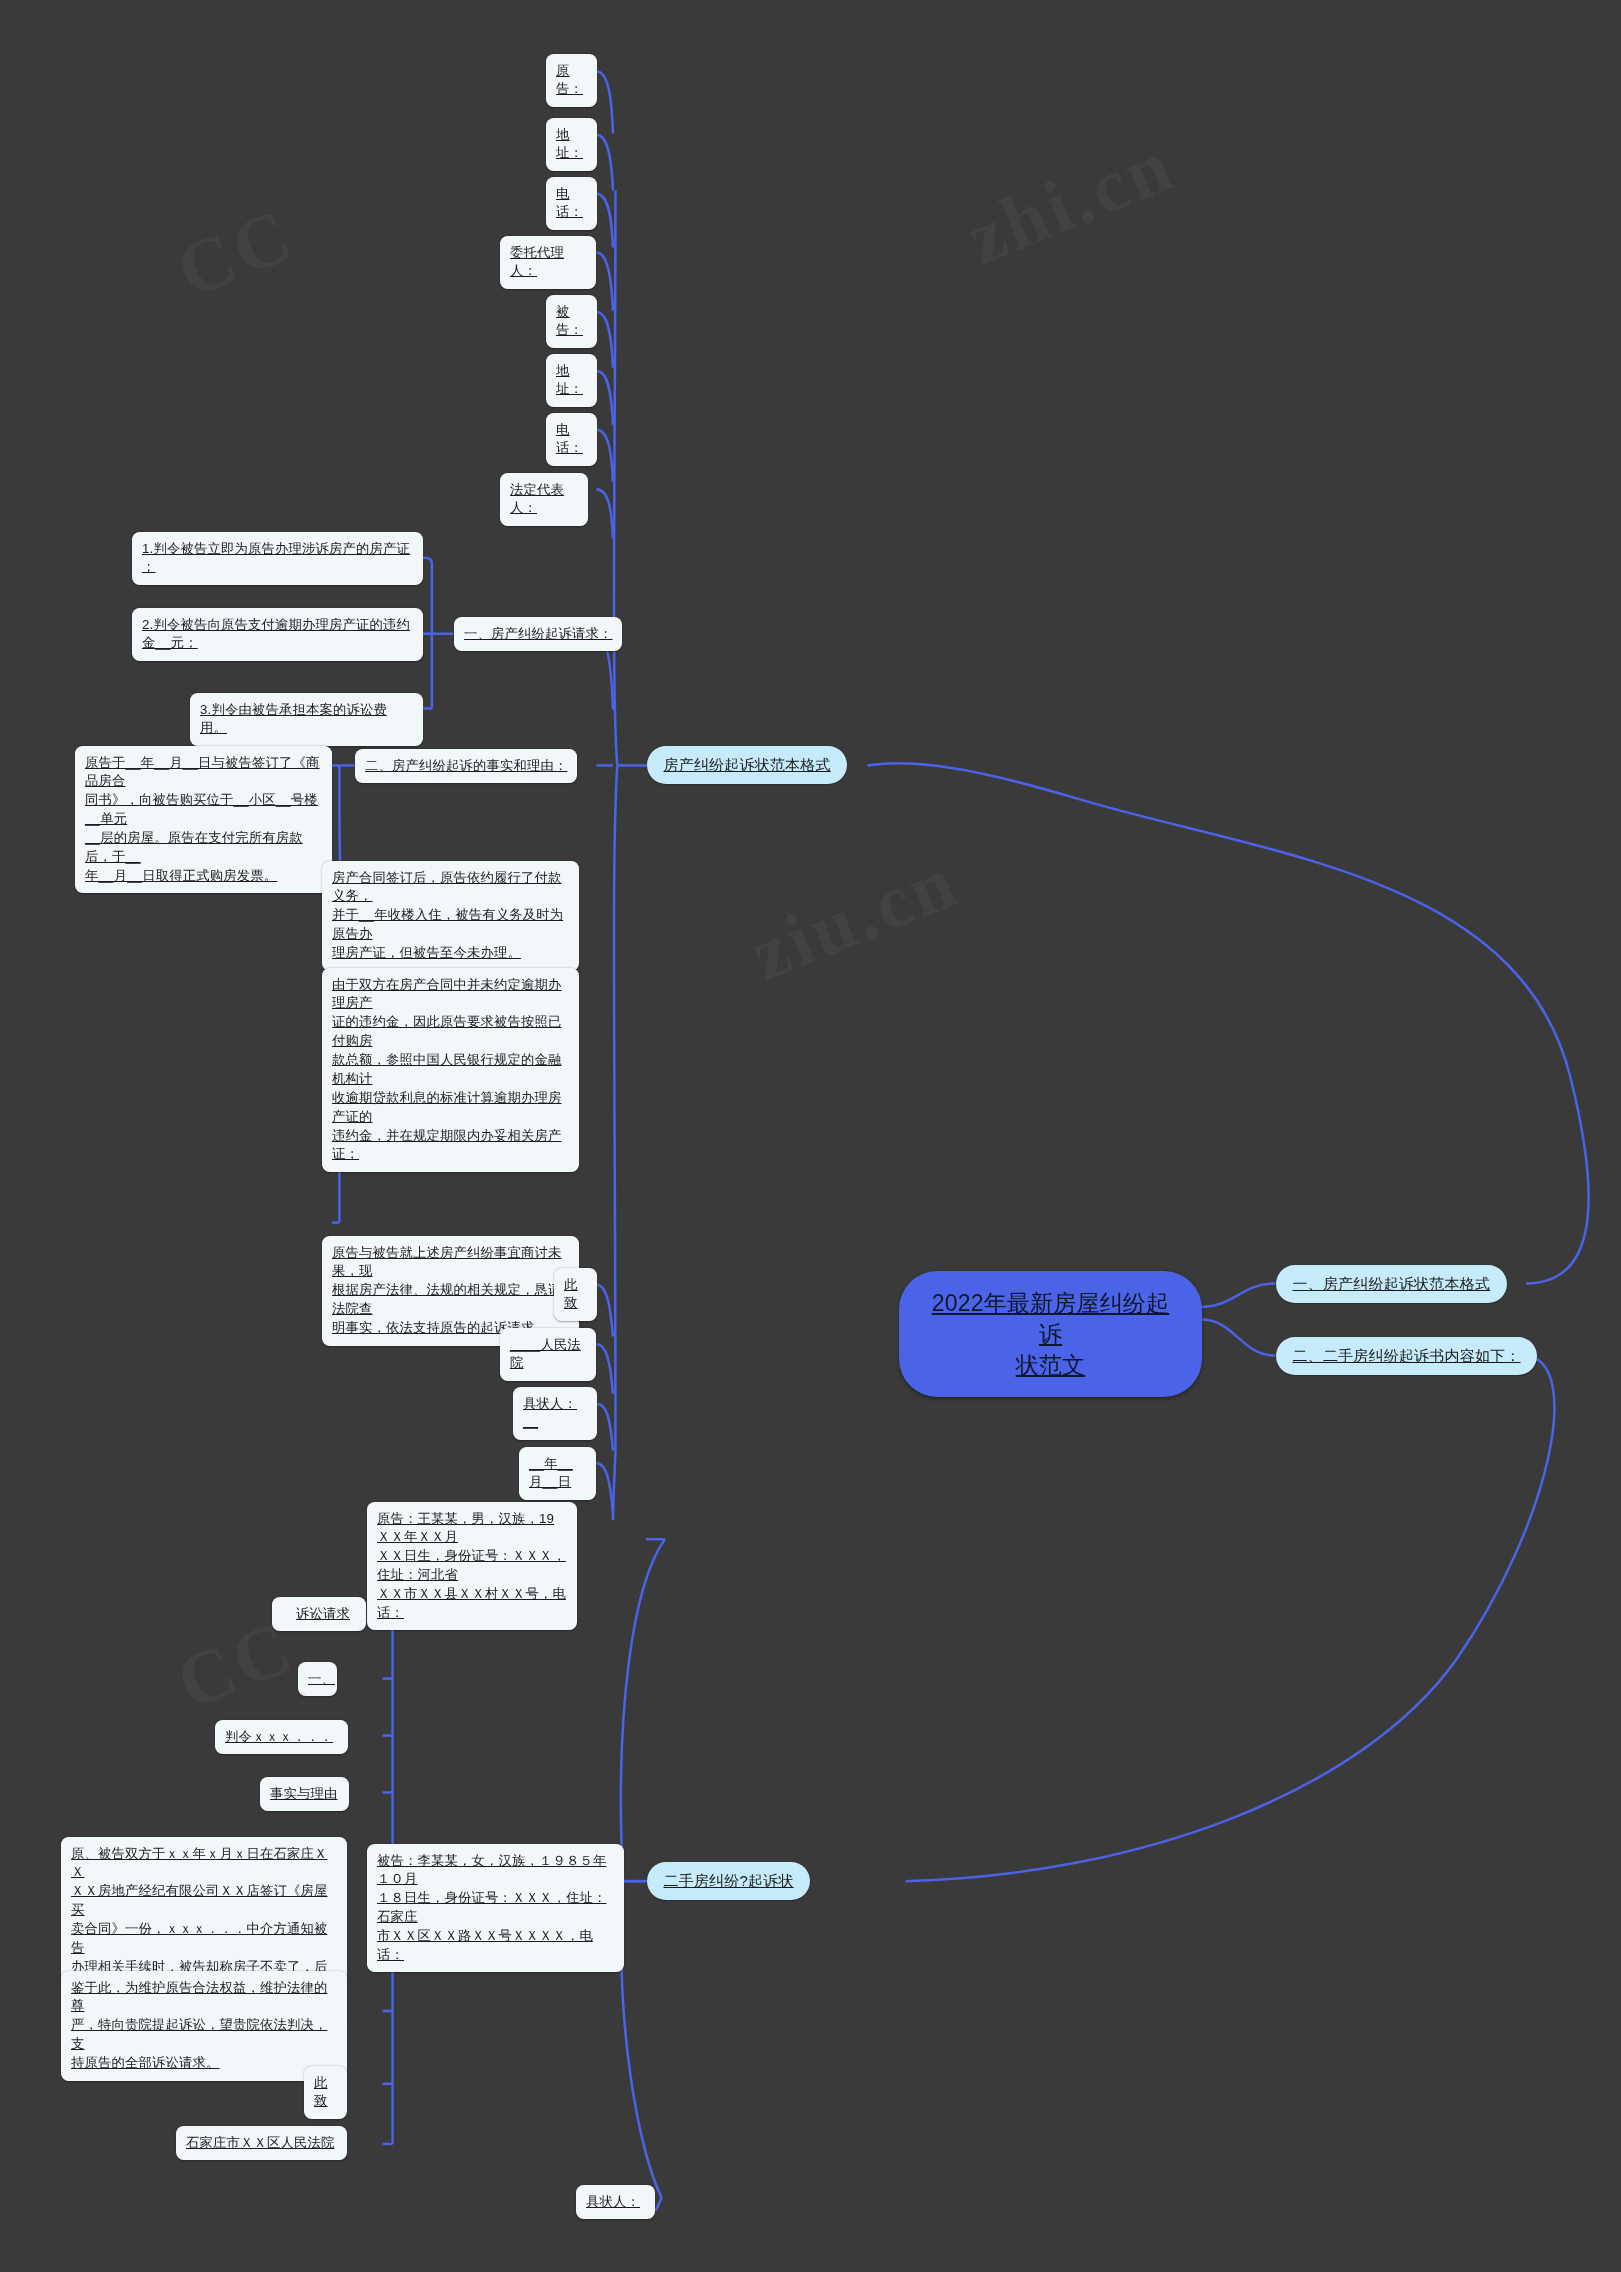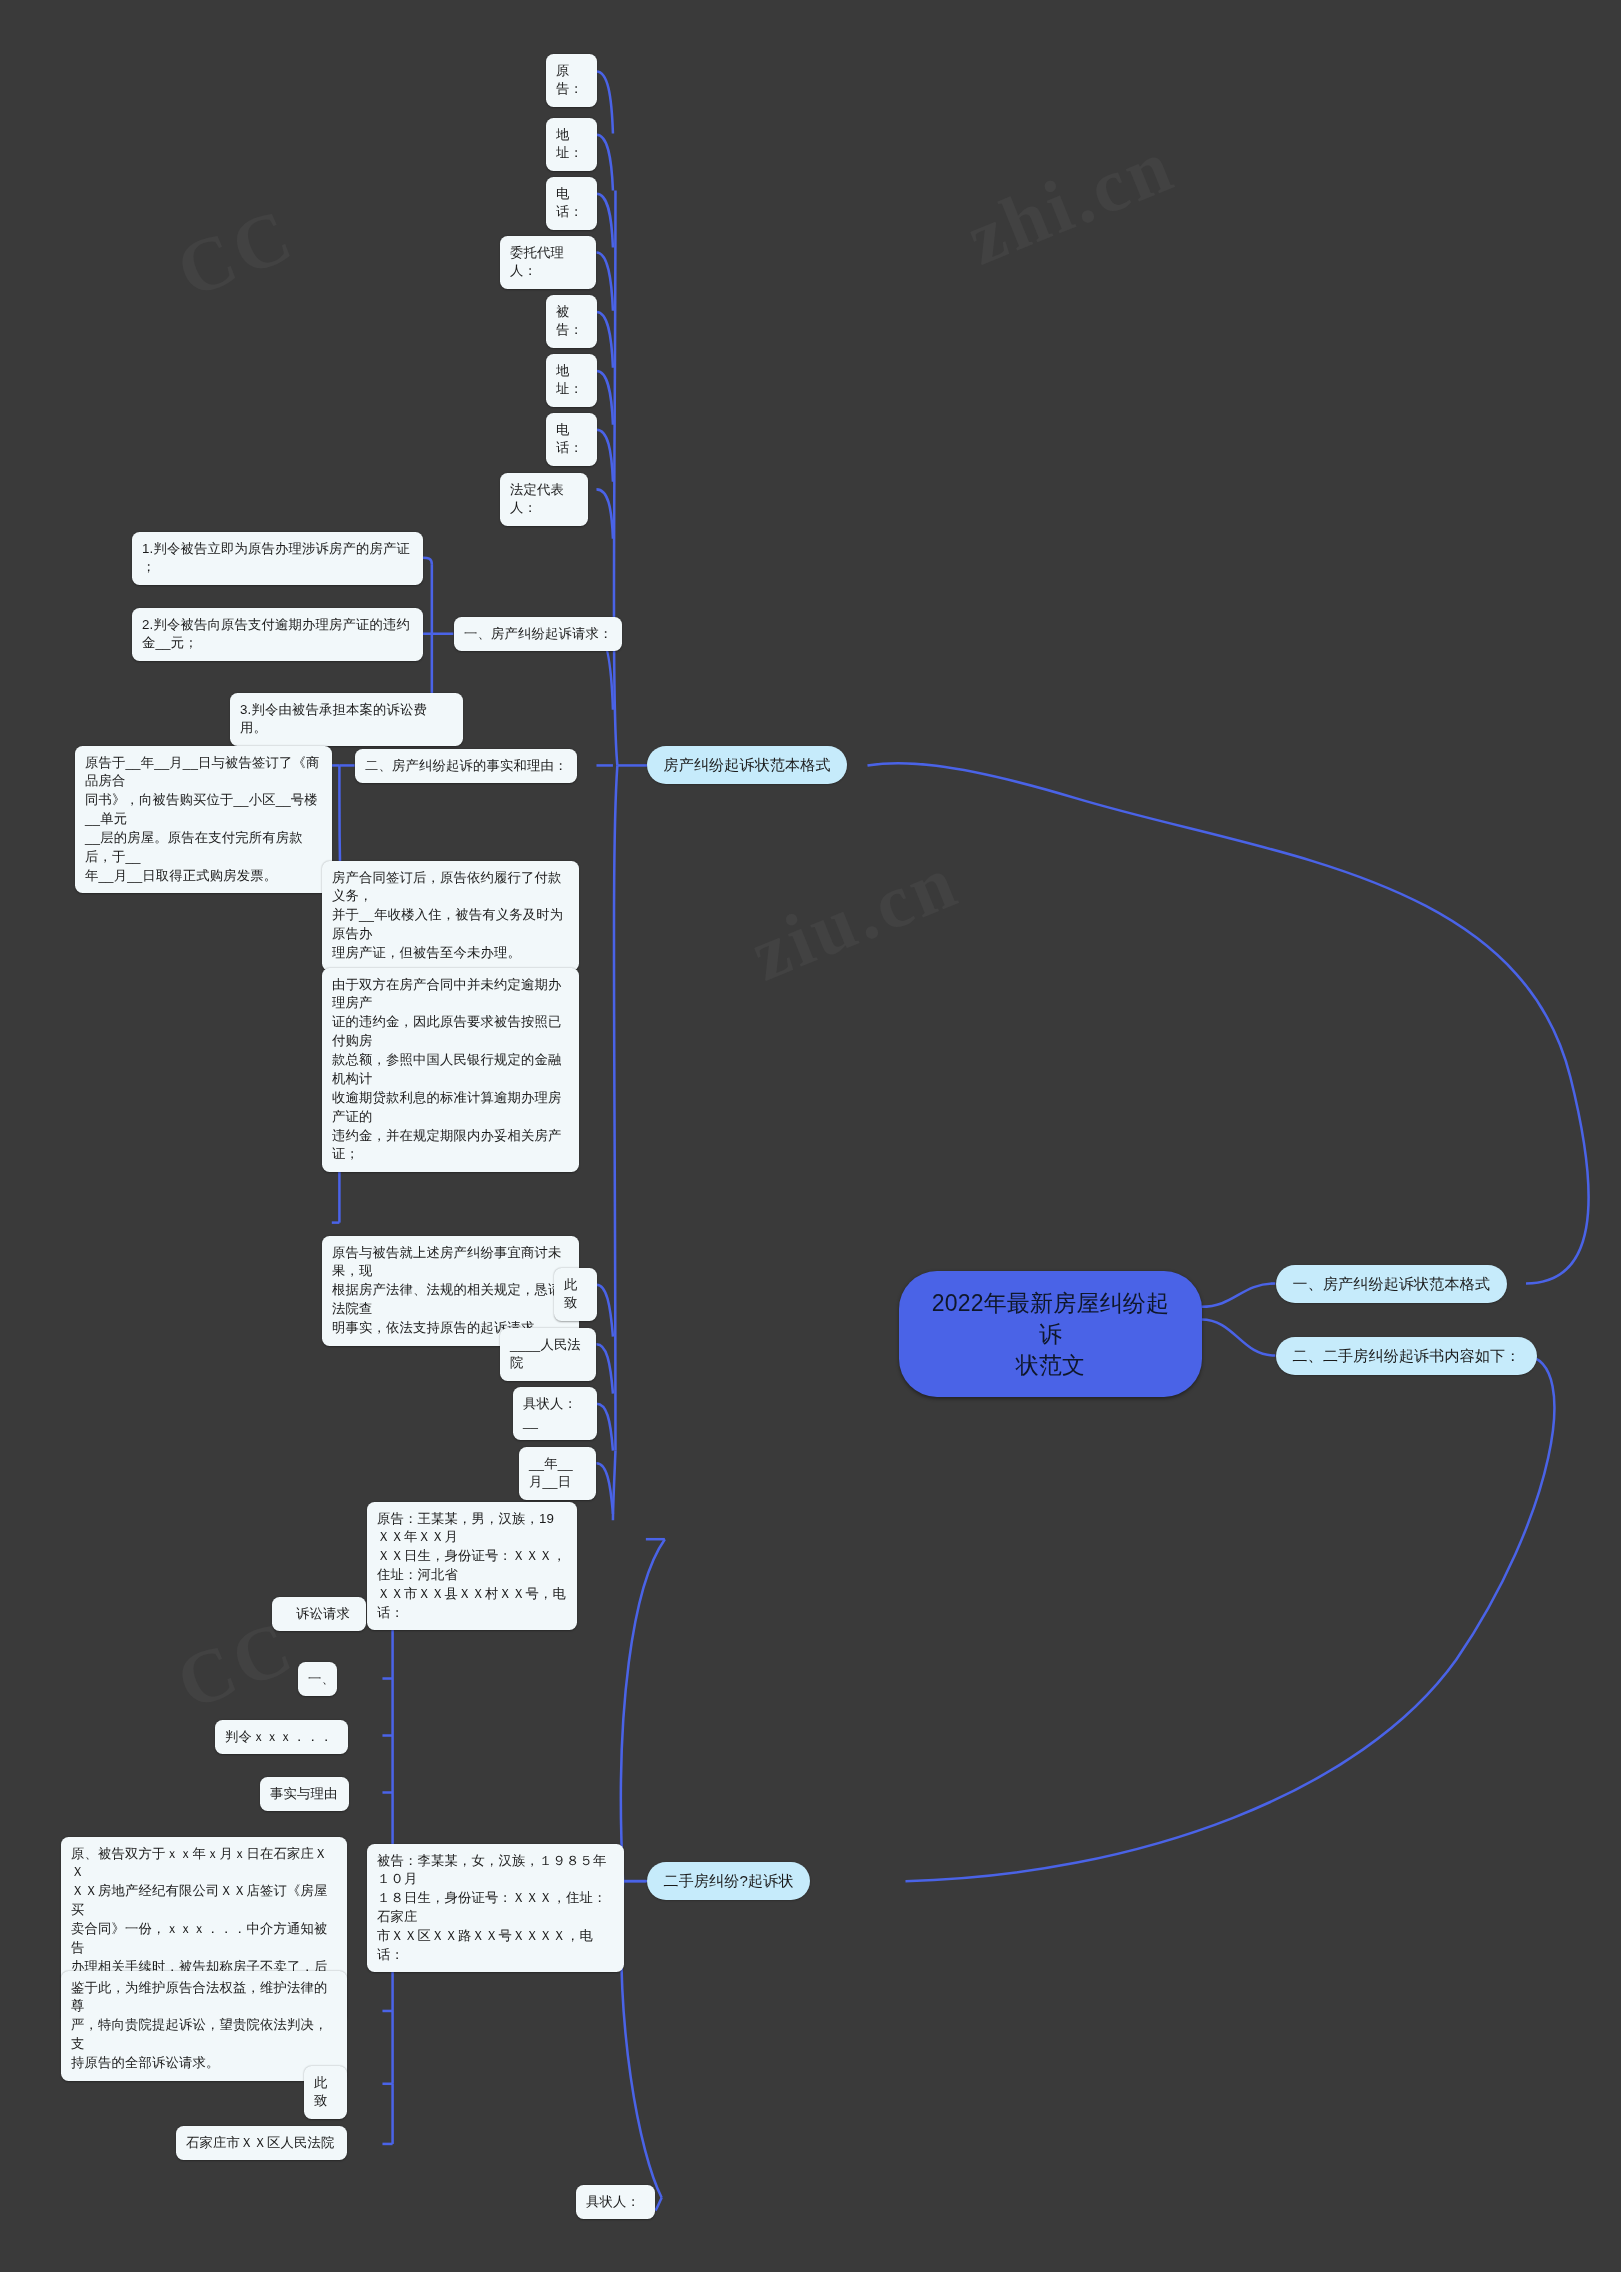--- a/index.html
+++ b/index.html
@@ -17,20 +17,21 @@
     box-sizing:border-box;
     background:#f2f8fa;
     color:#1b1b1b;
     border-radius:9px;
     padding:7.6px 10px;
     font-size:13.3px;
     line-height:1.42;
     letter-spacing:0.2px;
     box-shadow:0 0.6px 1.9px rgba(0,0,0,.35);
     white-space:pre-wrap;
+    text-decoration:underline;
   }
   .node.small{border-radius:7.6px;}
   .node.branch{
     background:#c6ebfb;
     border-radius:19px;
     padding:8.2px 16.5px;
     font-size:15px;
     white-space:nowrap;
   }
   .node.root{
@@ -160,21 +161,21 @@
   <div class="node small" style="left:546px;top:295px;width:51px;">被告：</div>
   <div class="node small" style="left:546px;top:354px;width:51px;">地址：</div>
   <div class="node small" style="left:546px;top:413px;width:51px;">电话：</div>
   <div class="node small" style="left:500px;top:473px;width:88px;">法定代表人：</div>
 
   <div class="node small" style="left:454px;top:617px;">一、房产纠纷起诉请求：</div>
   <div class="node small" style="left:132px;top:532px;width:291px;">1.判令被告立即为原告办理涉诉房产的房产证
 ；</div>
   <div class="node small" style="left:132px;top:608px;width:291px;">2.判令被告向原告支付逾期办理房产证的违约
 金__元；</div>
-  <div class="node small" style="left:190px;top:693px;width:233px;margin-left:40px;">3.判令由被告承担本案的诉讼费用。</div>
+  <div class="node small" style="left:190px;top:693px;width:233px;">3.判令由被告承担本案的诉讼费用。</div>
 
   <div class="node small" style="left:355px;top:749px;">二、房产纠纷起诉的事实和理由：</div>
   <div class="node small" style="left:75px;top:746px;width:257px;">原告于__年__月__日与被告签订了《商品房合
 同书》，向被告购买位于__小区__号楼__单元
 __层的房屋。原告在支付完所有房款后，于__
 年__月__日取得正式购房发票。</div>
   <div class="node small" style="left:322px;top:861px;width:257px;">房产合同签订后，原告依约履行了付款义务，
 并于__年收楼入住，被告有义务及时为原告办
 理房产证，但被告至今未办理。</div>
   <div class="node small" style="left:322px;top:968px;width:257px;">由于双方在房产合同中并未约定逾期办理房产

